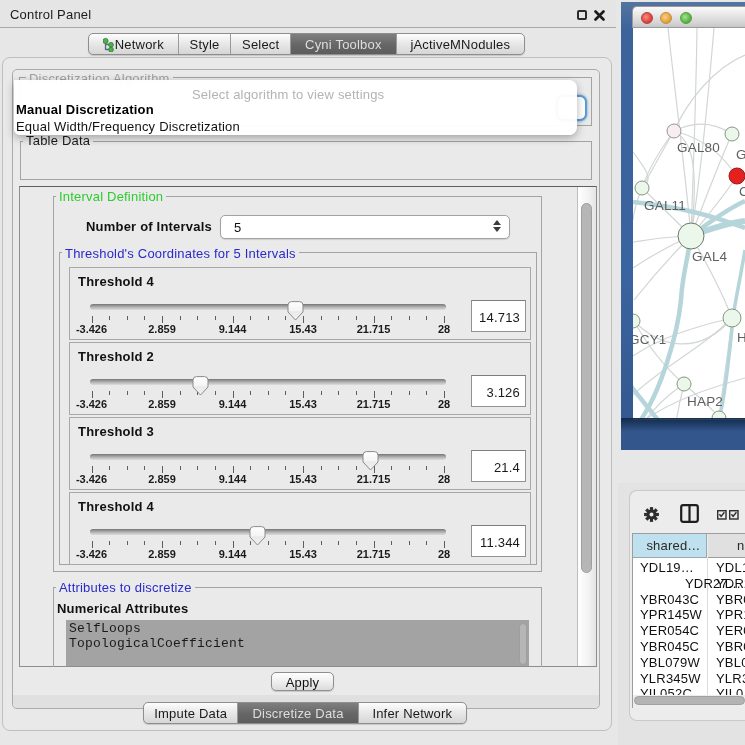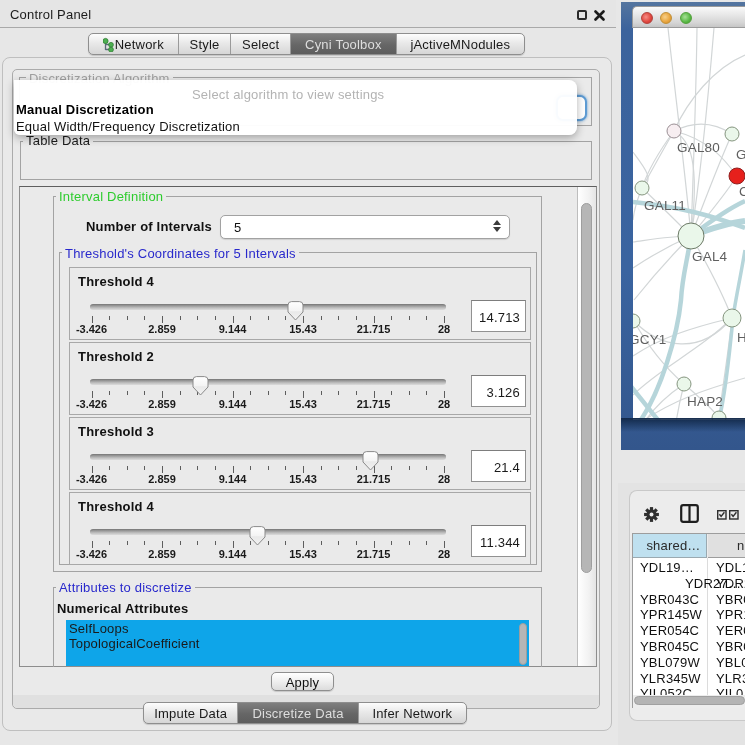--- a/index.html
+++ b/index.html
@@ -27,21 +27,21 @@
 .tpanel { position:absolute; left:69px; width:462px; height:73px; border:1px solid #a8a8a8; background:#eaeaea; }
 .track { position:absolute; left:20px; top:36px; width:356px; height:6px; border-radius:3px; background:linear-gradient(#8a8a8a,#bdbdbd 55%,#dcdcdc); border-top:1px solid #7f7f7f; }
 .vfield { position:absolute; left:401px; top:32px; width:55px; height:32px; background:#fff; border:1px solid #919191; border-top-color:#7d7d7d; font-size:13px; color:#1a1a1a; text-align:right; padding:9px 5px 0 0; }
 .tick { position:absolute; width:1px; background:#5d5d5d; }
 .slbl { position:absolute; top:55px; font-size:11px; font-weight:bold; letter-spacing:0; color:#1a1a1a; transform:translateX(-50%); }
 .thumb { position:absolute; top:33px; }
 
 .vsb-track { position:absolute; background:linear-gradient(90deg,#ffffff,#f2f2f2 60%,#e4e4e4); border-left:1px solid #bdbdbd; }
 .vsb-thumb { position:absolute; background:#b6b6b6; border:1px solid #9e9e9e; border-radius:6px; }
 
-.list { position:absolute; background:#0ea5e9; font-size:13px; color:#1a1a1a; }
+.list { position:absolute; background:#a3a3a3; font-size:13px; color:#1a1a1a;font-family:Liberation Mono, monospace; }
 
 .btn { position:absolute; background:linear-gradient(#ffffff,#efefef 50%,#dcdcdc); border:1px solid #8f8f8f; border-radius:5px; font-size:13px; color:#111; text-align:center; box-shadow:0 1px 1px rgba(0,0,0,0.15); }
 
 #popup { left:14px; top:80px; width:563px; height:55px; background:rgba(255,255,255,0.96); border-radius:0 8px 8px 6px; box-shadow:0 3px 8px rgba(0,0,0,0.3); z-index:50; }
 
 #netframe { left:621px; top:2px; width:124px; height:448px; background:linear-gradient(#54759f,#3c639c 6%,#3a64a0 60%,#33568c); }
 #mactitle { position:absolute; left:11px; top:4px; width:113px; height:22px; background:linear-gradient(#fafafa,#d4d4d4 80%,#c6c6c6); border:1px solid #9a9a9a; border-radius:5px 0 0 0; border-right:none; }
 .light { position:absolute; top:5px; width:12px; height:12px; border-radius:50%; }
 #canvas { position:absolute; left:12px; top:26px; width:112px; height:392px; background:#fff;text-align:center; }
 #tpbar { left:618px; top:450px; width:127px; height:33px; background:#e9e9e9; border-bottom:1px solid #cfcfcf; }

